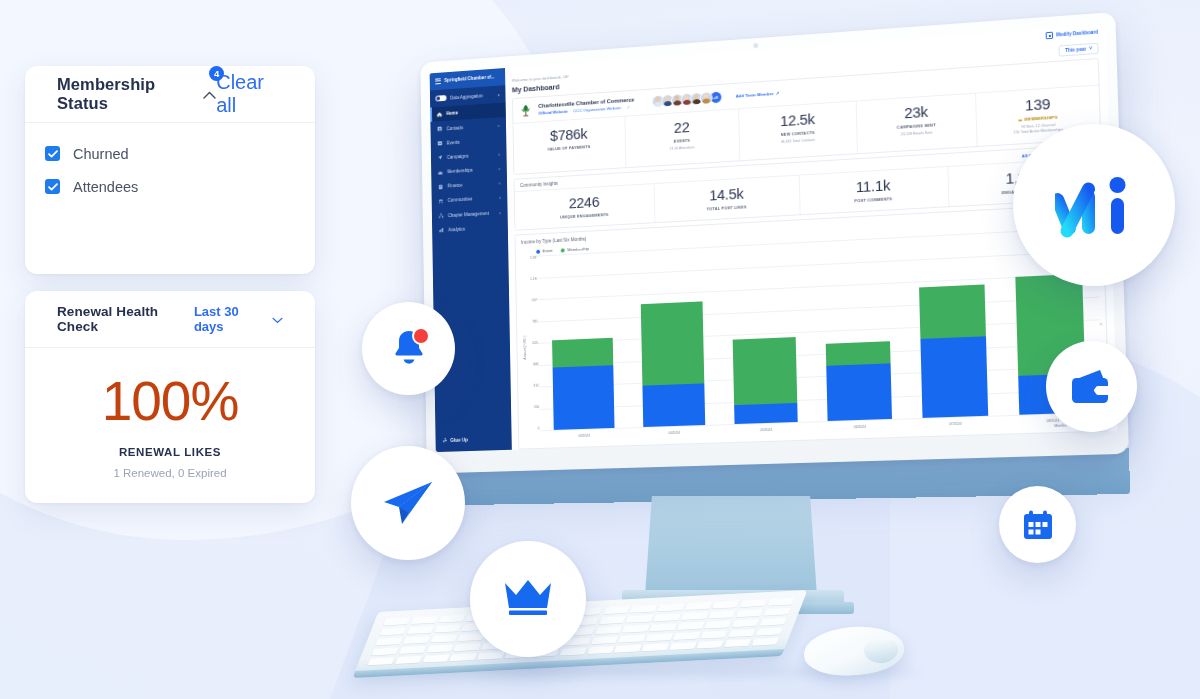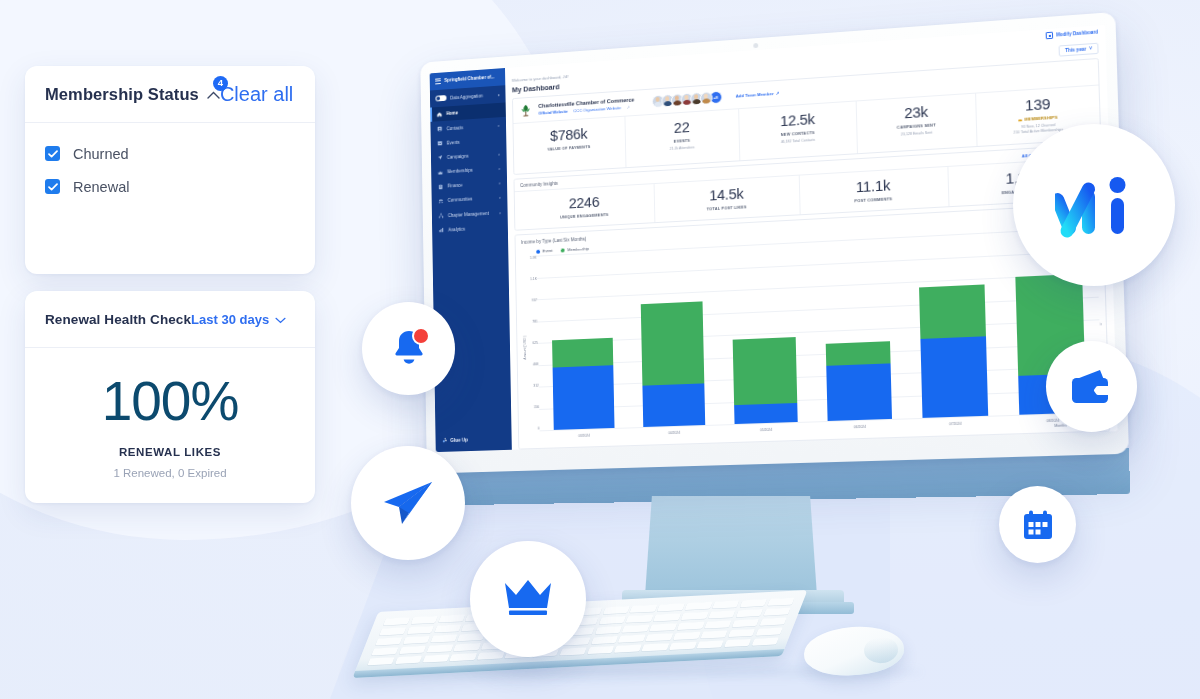--- a/index.html
+++ b/index.html
@@ -21,43 +21,43 @@
   .bg-diag{position:absolute;left:330px;bottom:0;width:560px;height:240px;
       background:#dde7fb;opacity:.75;
       clip-path:polygon(16% 0%, 100% 0%, 100% 100%, 0% 100%);}
 
   
   .panel{position:absolute;background:#fff;border-radius:12px;
       box-shadow:0 10px 30px rgba(35,60,130,.10), 0 1px 3px rgba(35,60,130,.06);}
   #membership-card{left:25px;top:66px;width:290px;height:208px;}
   #renewal-card{left:25px;top:291px;width:290px;height:212px;}
 
-  .panel-head{display:flex;align-items:center;justify-content:flex-start;
-      padding:0 20px;height:56px;border-bottom:1px solid #eceff6;}
+  .panel-head{display:flex;align-items:center;justify-content:space-between;
+      padding:0 32px;height:56px;border-bottom:1px solid #eceff6;}
   .panel-title{font-size:16.5px;font-weight:700;color:#26314f;letter-spacing:.1px;
       position:relative;display:inline-flex;align-items:center;}
   #renewal-card .panel-title{font-size:13.5px;font-weight:700;color:#26314f;}
   .badge-count{position:absolute;right:-8px;top:-9px;width:15px;height:15px;border-radius:50%;
       background:#1f6af5;color:#fff;font-size:9.5px;font-weight:700;
       display:flex;align-items:center;justify-content:center;line-height:1;}
   .caret{display:inline-block;margin-left:8px;color:#3d4a68;font-size:12px;transform:translateY(1px);}
   .caret svg{display:block;}
   .link-action{font-size:20px;color:#2f6ef0;font-weight:400;cursor:pointer;}
   .range-pick{font-size:13px;color:#2f6ef0;font-weight:600;display:flex;align-items:center;gap:6px;cursor:pointer;}
 
   .opt-list{padding:14px 20px 0 20px;}
   .opt{display:flex;align-items:center;gap:13px;height:33px;}
   .cbx{width:15px;height:15px;border-radius:3px;background:#1f7ced;
       display:flex;align-items:center;justify-content:center;flex:0 0 auto;}
   .cbx svg{display:block;}
   .opt-label{font-size:14.5px;color:#4a5264;}
 
   .renewal-body{display:flex;flex-direction:column;align-items:center;justify-content:center;
       height:calc(100% - 56px);padding-bottom:6px;}
-  .big-pct{font-size:55px;line-height:1;color:#0c4a6e;font-weight:400;letter-spacing:-1px;}
+  .big-pct{font-size:55px;line-height:1;color:#c2410c;font-weight:400;letter-spacing:-1px;}
   .renewal-cap{margin-top:17px;font-size:11.5px;font-weight:700;color:#26314f;letter-spacing:.6px;}
   .renewal-sub{margin-top:9px;font-size:11.5px;color:#9aa3b6;}
 
   
   #monitor{position:absolute;left:352px;top:18px;width:760px;height:660px;}
 
   .screen-wrap{position:absolute;left:58px;top:16px;width:710px;height:430px;
       transform:perspective(1500px) rotateY(-9deg) rotateX(1.6deg) rotateZ(-1.6deg);
       transform-origin:50% 100%;}
   .bezel{position:absolute;inset:0;background:linear-gradient(180deg,#fdfefe,#f2f5f8);
@@ -237,21 +237,21 @@
             </svg>
         </span>
         <span class="opt-label">Churned</span>
       </div>
       <div class="opt">
         <span class="cbx">
           <svg width="10" height="8" viewBox="0 0 10 8">
               <path d="M1 4.1L3.6 6.6L9 1.2" stroke="#fff" stroke-width="1.7" fill="none" stroke-linecap="round" stroke-linejoin="round"></path>
             </svg>
         </span>
-        <span class="opt-label">Renewal</span>
+        <span class="opt-label">Attendees</span>
       </div>
     </div>
   </div>
 
   <div class="panel" id="renewal-card">
     <div class="panel-head">
       <span class="panel-title">Renewal Health Check</span>
       <span class="range-pick">
         <span>Last 30 days</span>
         <span>

